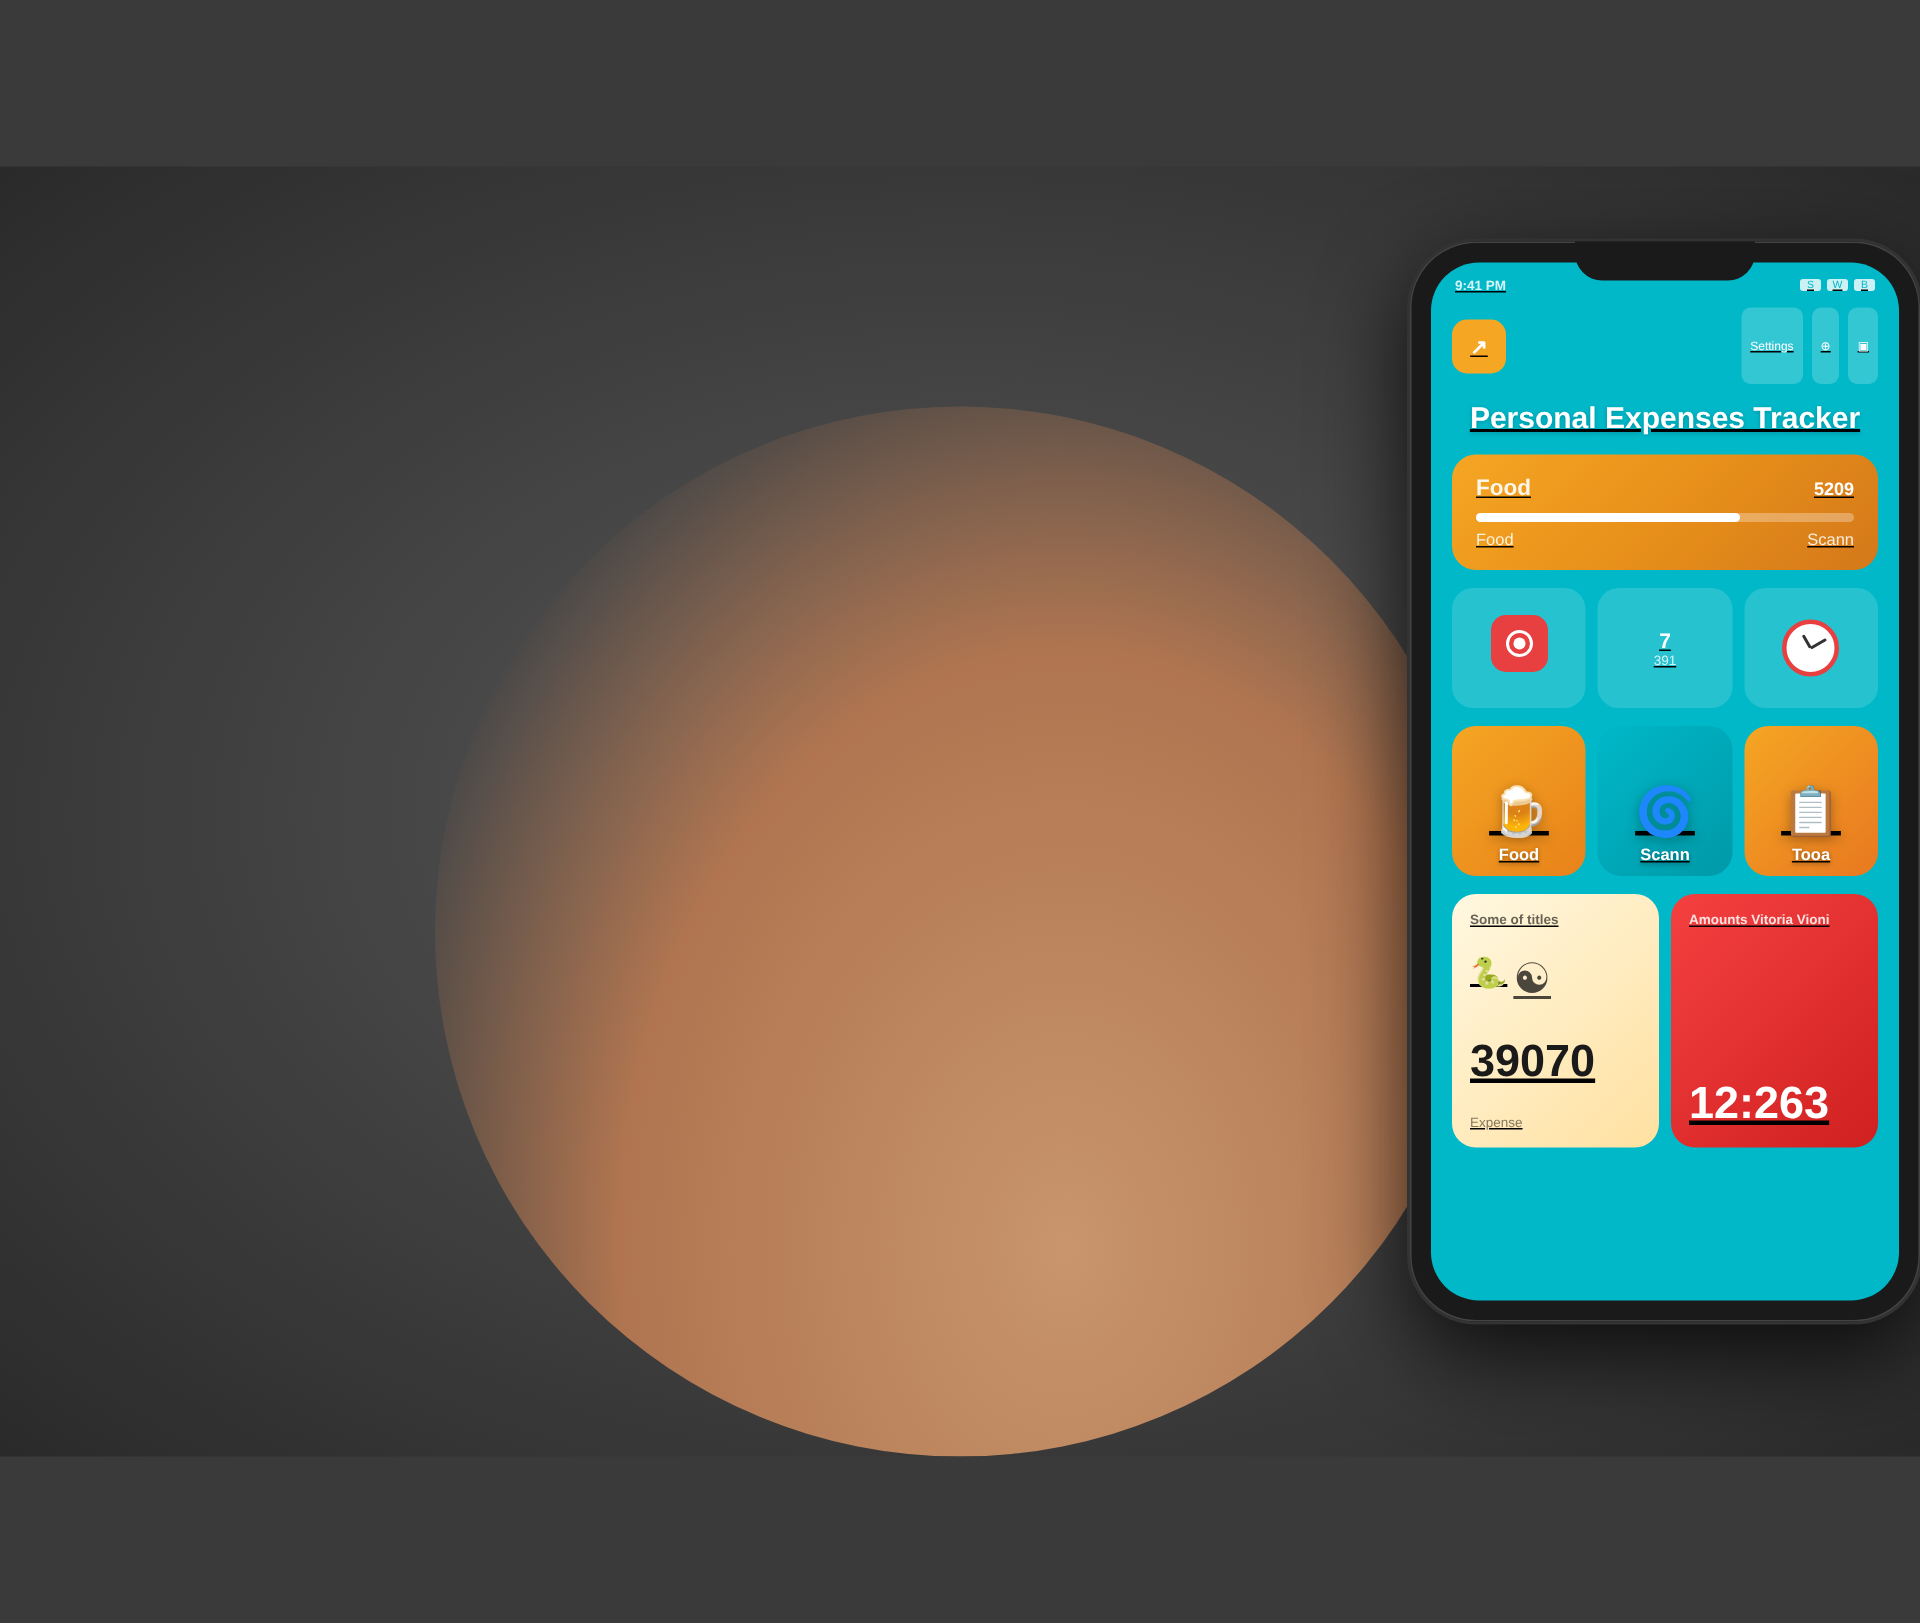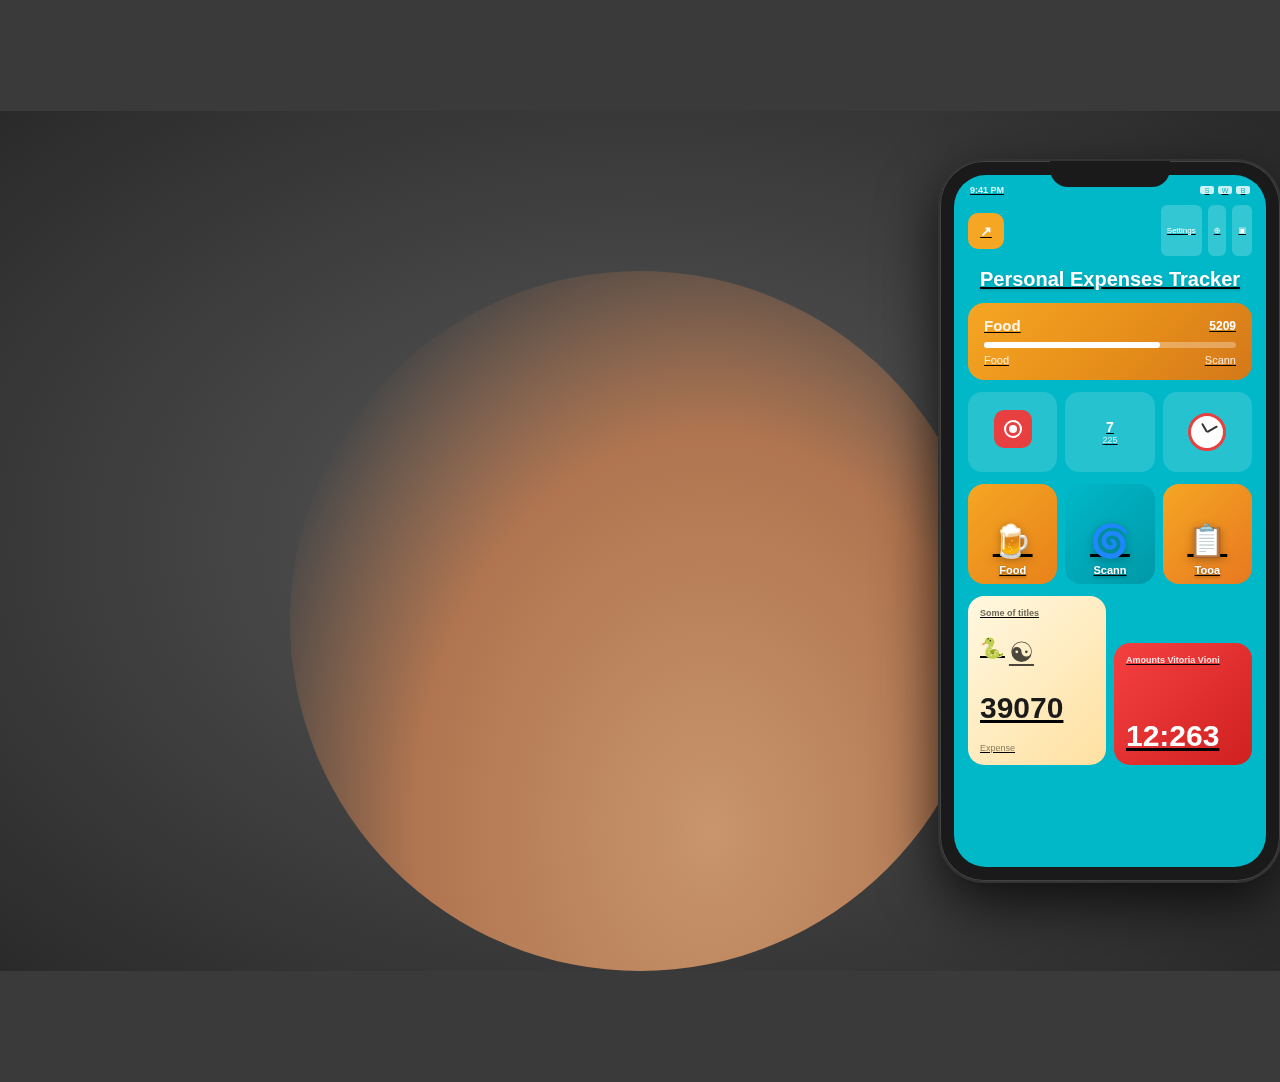--- a/index.html
+++ b/index.html
@@ -369,21 +369,20 @@
       overflow: hidden;
       gap: 18px;
     }
 
     .bottom-card.light {
       background: linear-gradient(135deg, #fff8e1, #ffe0a0);
     }
 
     .bottom-card.red {
       background: linear-gradient(135deg, #f54040, #d02020);
-      margin-top: 47px;
     }
 
     .bottom-card-title {
       font-size: 9px;
       font-weight: 600;
       color: rgba(0,0,0,0.6);
     }
 
     .bottom-card-title.white {
       color: rgba(255,255,255,0.85);
@@ -473,21 +472,21 @@
             <div class="stat-icon red">
               <svg width="20" height="20" viewBox="0 0 20 20">
                 <circle cx="10" cy="10" r="8" fill="none" stroke="white" stroke-width="2"></circle>
                 <circle cx="10" cy="10" r="4" fill="white"></circle>
               </svg>
             </div>
           </div>
 
           <div class="stat-card">
             <div class="stat-number">7</div>
-            <div class="stat-sub">225</div>
+            <div class="stat-sub">391</div>
           </div>
 
           <div class="stat-card">
             <div class="clock-icon">
               <div class="clock-hand-h"></div>
               <div class="clock-hand-m"></div>
             </div>
           </div>
         </div>
 

